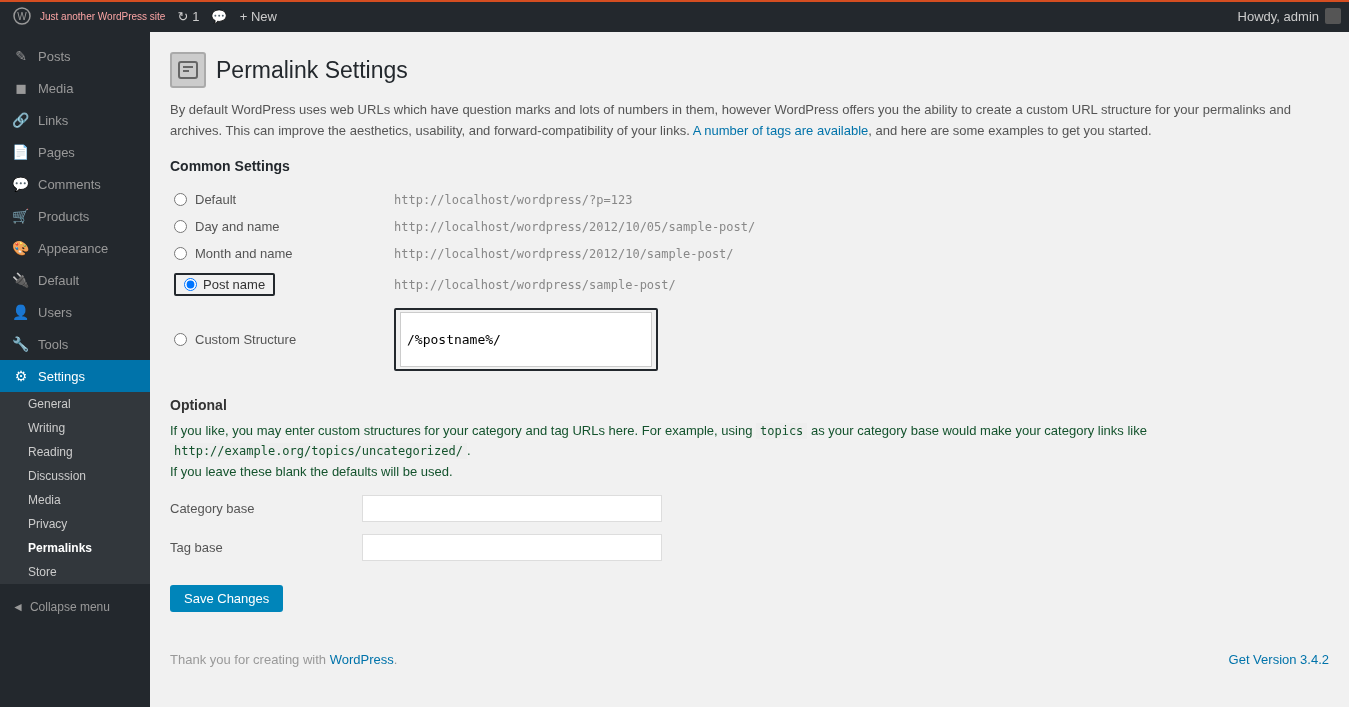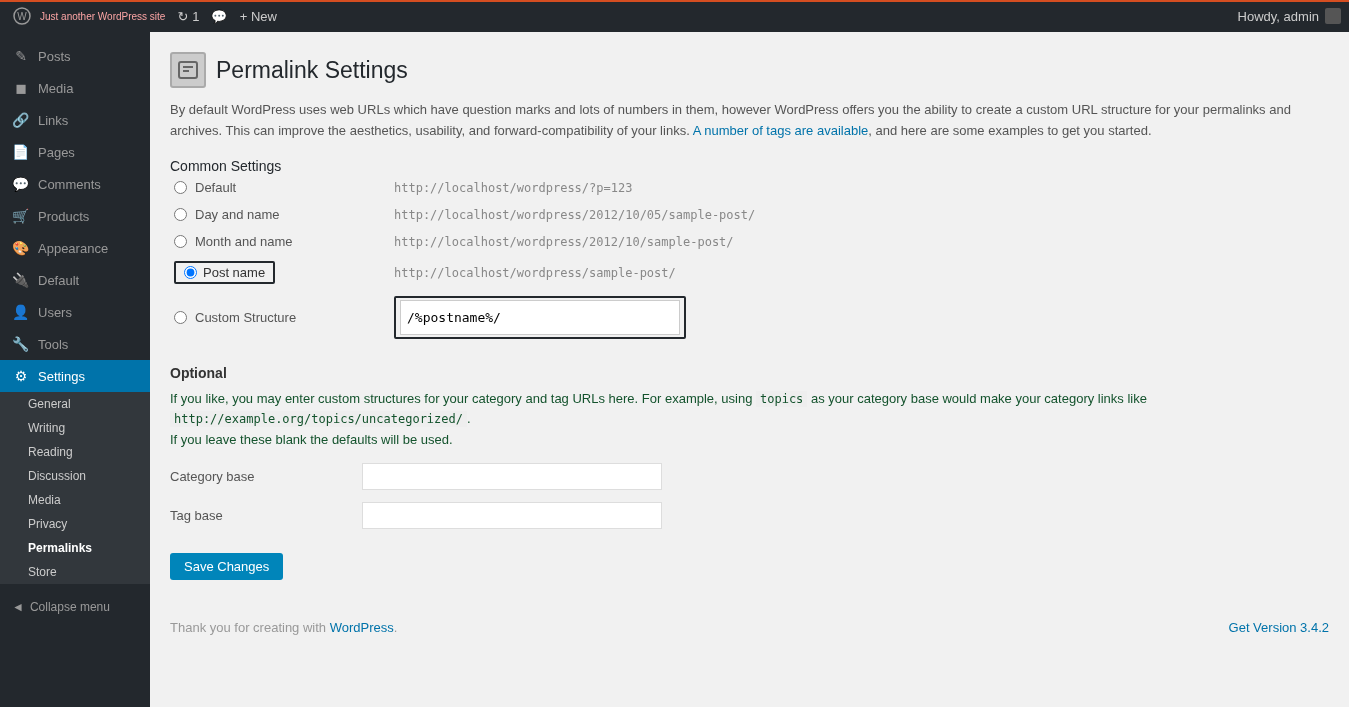--- a/index.html
+++ b/index.html
@@ -92,21 +92,21 @@
       border-radius: 3px;
       display: flex; align-items: center; justify-content: center;
       color: #555;
       font-size: 18px;
     }
     .page-title { font-size: 23px; font-weight: 400; color: #23282d; }
 
     .description-text { font-size: 13px; color: #555; margin-bottom: 16px; line-height: 1.6; }
     .description-text a { color: #0073aa; }
 
-    .section-heading { font-size: 14px; font-weight: normal; color: #23282d; }
+    .section-heading { font-size: 14px; font-weight: bold; color: #23282d; margin-bottom: 12px; }
 
     .settings-table { width: 100%; border-collapse: collapse; margin-bottom: 20px; }
     .settings-table td { padding: 6px 4px; vertical-align: middle; }
     .settings-table .label-col { width: 220px; }
 
     .radio-row { display: flex; align-items: center; gap: 8px; }
     .radio-row label { color: #555; font-size: 13px; }
     .url-example { color: #888; font-size: 12px; font-family: monospace; }
 
     .optional-section { margin-top: 20px; }
@@ -305,21 +305,21 @@
 
         <tr>
           <td class="label-col">
             <div class="radio-row">
               <input type="radio" name="permalink" id="perm_custom" style="">
               <label for="perm_custom">Custom Structure</label>
             </div>
           </td>
           <td>
             <div style="border:2px solid #23282d; border-radius:2px; display:inline-flex; align-items:center; padding:2px 4px;">
-              <input type="text" value="/%postname%/" style="border: 1px solid rgb(204, 204, 204); padding: 9px 6px; font-size: 13px; width: 280px; font-family: monospace;">
+              <input type="text" value="/%postname%/" style="border: 1px solid rgb(204, 204, 204); padding: 19px 6px; font-size: 13px; width: 252px; font-family: monospace;">
             </div>
           </td>
         </tr>
       </tbody>
     </table>
 
     <div class="optional-section">
       <div class="optional-heading">Optional</div>
       <p class="optional-desc">
         If you like, you may enter custom structures for your category and tag URLs here. For example, using <code>topics</code> as your category base would make your category links like <code>http://example.org/topics/uncategorized/</code>.<br>

